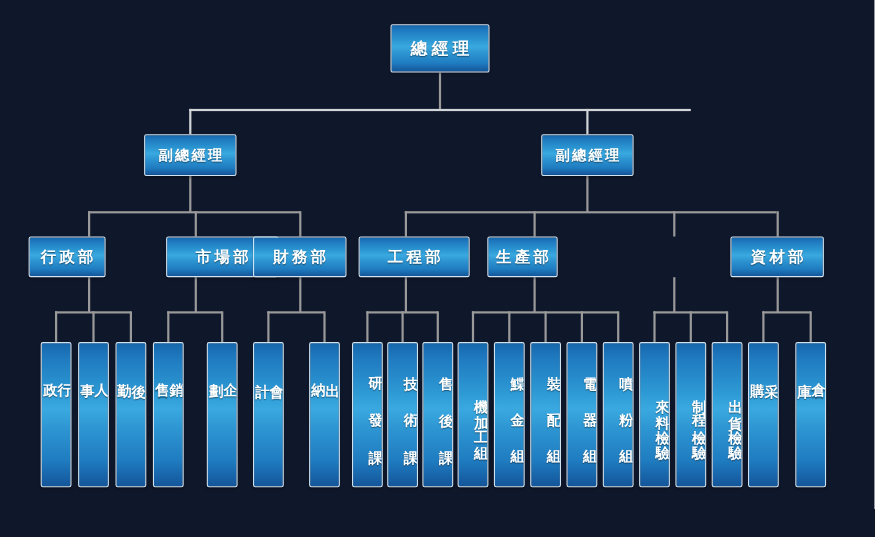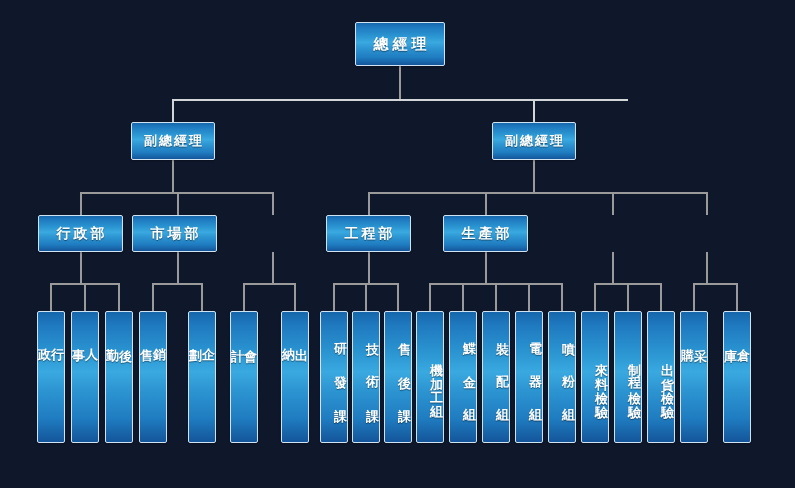--- a/index.html
+++ b/index.html
@@ -156,24 +156,26 @@
     <div class="conn h" style="left:693px; top:283px; width:44px;"></div>
     <div class="conn v" style="left:693px; top:283px; height:28px;"></div>
     <div class="conn v" style="left:736px; top:283px; height:28px;"></div>
   </div>
 
   <div class="node lv1" style="left:355px; top:22px; width:90px; height:44px;">總經理</div>
 
   <div class="node lv2" style="left:131px; top:122px; width:84px; height:38px;">副總經理</div>
   <div class="node lv2" style="left:492px; top:122px; width:84px; height:38px;">副總經理</div>
 
-  <div class="node lv3" style="left:38px; top:215px; width:85px; height:37px;">行政部</div>
-  <div class="node lv3" style="left:132px; top:215px; width:85px; height:37px;">市場部</div>
-  <div class="node lv3" style="left:326px; top:215px; width:85px; height:37px;">工程部</div>
-  <div class="node lv3" style="left:443px; top:215px; width:85px; height:37px;">生產部</div>
+  <div class="node lv3" style="left:26px; top:215px; width:70px; height:37px;">行政部</div>
+  <div class="node lv3" style="left:151px; top:215px; width:102px; height:37px;">市場部</div>
+  <div class="node lv3" style="left:230px; top:215px; width:85px; height:37px;">財務部</div>
+  <div class="node lv3" style="left:326px; top:215px; width:101px; height:37px;">工程部</div>
+  <div class="node lv3" style="left:443px; top:215px; width:64px; height:37px;">生產部</div>
+  <div class="node lv3" style="left:664px; top:215px; width:85px; height:37px;">資材部</div>
 
   <div class="node lv4" style="left:37px; top:311px; width:28px; height:132px; letter-spacing:86px;">行政</div>
   <div class="node lv4" style="left:71px; top:311px; width:28px; height:132px; letter-spacing:86px;">人事</div>
   <div class="node lv4" style="left:105px; top:311px; width:28px; height:132px; letter-spacing:86px;">後勤</div>
   <div class="node lv4" style="left:139px; top:311px; width:28px; height:132px; letter-spacing:86px;">銷售</div>
   <div class="node lv4" style="left:188px; top:311px; width:28px; height:132px; letter-spacing:86px;">企劃</div>
   <div class="node lv4" style="left:230px; top:311px; width:28px; height:132px; letter-spacing:86px;">會計</div>
   <div class="node lv4" style="left:281px; top:311px; width:28px; height:132px; letter-spacing:86px;">出納</div>
   <div class="node lv4" style="left:320px; top:311px; width:28px; height:132px; letter-spacing:33px;">研發課</div>
   <div class="node lv4" style="left:352px; top:311px; width:28px; height:132px; letter-spacing:33px;">技術課</div>

